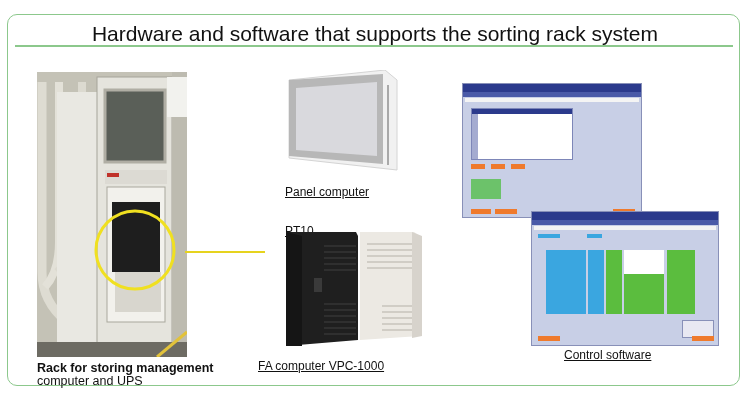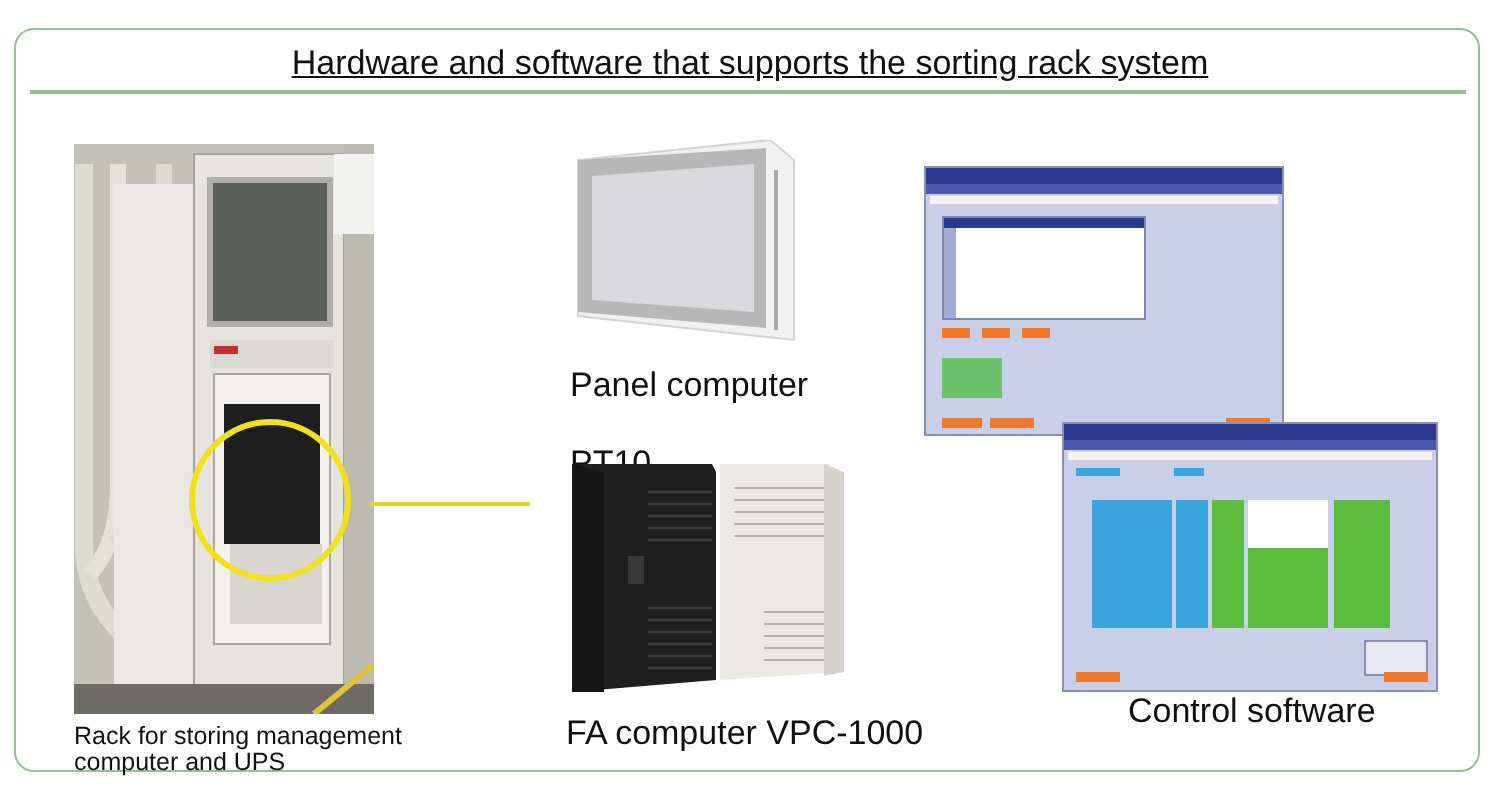--- a/index.html
+++ b/index.html
@@ -1,20 +1,20 @@
 <!DOCTYPE html>
 <html><head>
 <meta charset="utf-8">
 <style>
   html, body { margin:0; padding:0; background:#fff; }
   body { width:750px; height:403px; position:relative; overflow:hidden; font-family:"Liberation Sans", sans-serif; color:#111; }
   .frame { position:absolute; left:7px; top:14px; width:733px; height:372px; border:1.5px solid #8cc88c; border-radius:10px; box-sizing:border-box; }
-  .title { position:absolute; left:0; top:22px; width:750px; text-align:center; font-size:17px;text-decoration:underline; }
+  .title { position:absolute; left:0; top:22px; width:750px; text-align:center; font-size:21px; }
   .title-rule { position:absolute; left:15px; top:45px; width:718px; height:1.5px; background:#8cc88c; }
-  .caption { position:absolute; font-size:17px; line-height:19px; white-space:nowrap; }
+  .caption { position:absolute; font-size:12px; line-height:19px; white-space:nowrap;text-decoration:underline; }
   .small-caption { position:absolute; font-size:12.5px; line-height:13px; white-space:nowrap; }
   .abs { position:absolute; }
   .connector { position:absolute; left:185px; top:251px; width:80px; height:2px; background:#e6d31e; }
   .win { position:absolute; background:#c8cfe6; border:1px solid #8890b8; box-sizing:border-box; }
   .win .tb { height:8px; background:#2b3a8c; }
   .win .tb2 { height:5px; background:#4a5aa8; }
   .win .bar { height:4px; background:#f4f4f4; margin:1px 2px; }
   .obtn { position:absolute; height:5px; background:#ef7a2c; }
 </style>
 </head>
@@ -40,21 +40,21 @@
     <rect x="78" y="200" width="46" height="40" fill="#d8d6ce"></rect>
     <rect x="135" y="0" width="15" height="285" fill="#bdbbb0"></rect>
     <rect x="130" y="5" width="22" height="40" fill="#f2f2ee"></rect>
     <rect x="0" y="270" width="150" height="15" fill="#6d6b63"></rect>
     <line x1="120" y1="285" x2="150" y2="260" stroke="#e2c23a" stroke-width="3"></line>
     <circle cx="98" cy="178" r="39" fill="none" stroke="#f0e020" stroke-width="3"></circle>
   </svg>
 </div>
 <div class="connector"></div>
 
-<div class="small-caption" style="left:37px;top:362px;">Rack for storing management</div>
+<div class="small-caption" style="left:37px;top:362px;font-weight:bold;">Rack for storing management</div>
 <div class="small-caption" style="left:37px;top:375px;">computer and UPS</div>
 
 <div class="abs" style="left:285px;top:70px;width:115px;height:105px;">
   <svg width="115" height="105" viewBox="0 0 115 105">
     <polygon points="4,10 100,0 112,10 112,100 4,88" fill="#f1f1f1" stroke="#d4d4d4"></polygon>
     <polygon points="4,10 98,4 98,94 4,86" fill="#b7b7b7"></polygon>
     <polygon points="11,18 92,12 92,86 11,80" fill="#d9d9dd"></polygon>
     <rect x="102" y="15" width="2" height="80" fill="#a9a9a9"></rect>
   </svg>
 </div>
@@ -88,21 +88,21 @@
       <line x1="52" y1="76" x2="84" y2="76"></line>
         <line x1="52" y1="82" x2="84" y2="82"></line>
         <line x1="52" y1="88" x2="84" y2="88"></line>
       <line x1="52" y1="94" x2="84" y2="94"></line>
         <line x1="52" y1="100" x2="84" y2="100"></line>
         <line x1="52" y1="106" x2="84" y2="106"></line>
     </g>
     <rect x="42" y="50" width="8" height="14" fill="#3a3a3a"></rect>
   </svg>
 </div>
-<div class="caption" style="left:283px;top:357px;">FA computer  VPC-1000</div>
+<div class="caption" style="left:258px;top:357px;">FA computer  VPC-1000</div>
 
 <div class="win" style="left:462px;top:83px;width:180px;height:135px;">
   <div class="tb"></div>
   <div class="tb2"></div>
   <div class="bar"></div>
   <div class="abs" style="left:8px;top:24px;width:100px;height:50px;background:#fff;border:1px solid #7d86b8;">
     <div style="height:5px;background:#2b3a8c;"></div>
     <div style="position:absolute;left:0;top:5px;width:6px;height:45px;background:#a4abd0;"></div>
   </div>
   <div class="obtn" style="left:8px;top:80px;width:14px;"></div>

